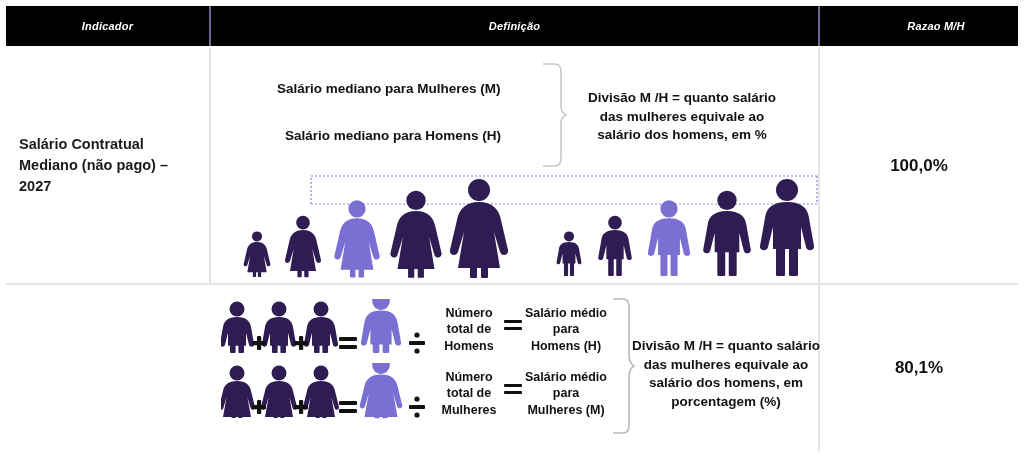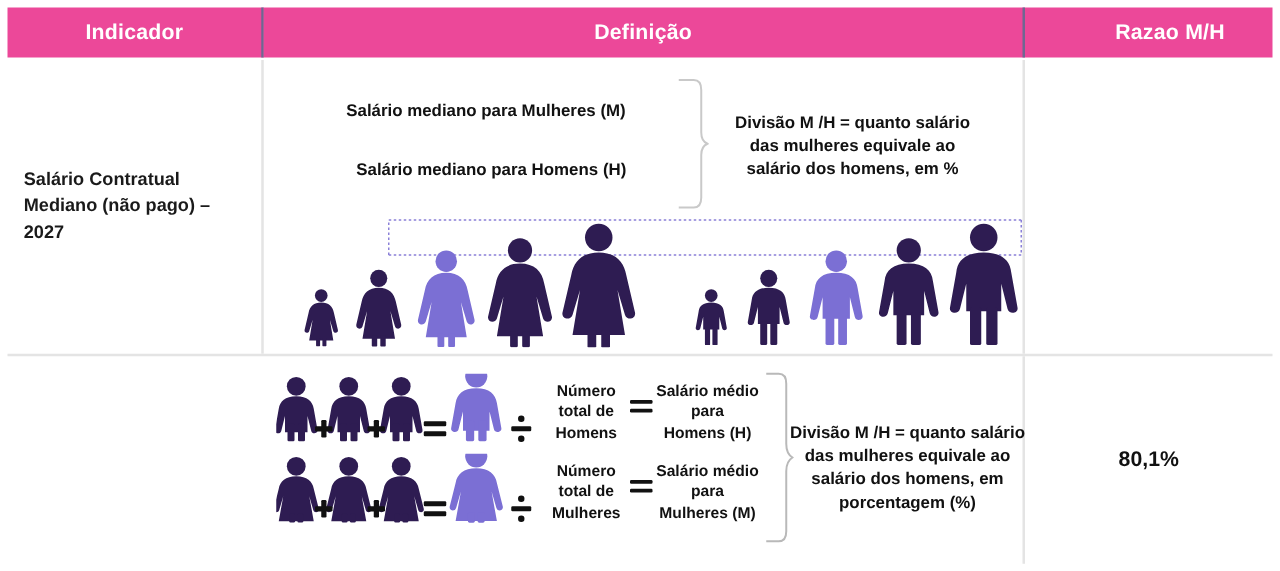--- a/index.html
+++ b/index.html
@@ -15,26 +15,27 @@
     box-sizing:border-box;
   }
 
   
   .thead{
     position:absolute;left:6px;top:6px;
     width:1012px;height:40px;
     display:flex;
   }
   .th{
-    background:#ec4899;
+    background:#000000;
     color:#ffffff;
     display:flex;align-items:center;justify-content:center;
-    font-size:17px;font-weight:700;
+    font-size:11px;font-weight:700;
     letter-spacing:.2px;
     box-sizing:border-box;
+    font-style:italic;
   }
   .th-ind{width:205px;border-right:2px solid #6f6792;}
   .th-def{width:609px;border-right:2px solid #6f6792;}
   .th-raz{width:198px;padding-left:34px;}
 
   
   .row{
     position:absolute;left:6px;
     width:1012px;
     border-bottom:2px solid #e4e4e4;
@@ -202,20 +203,23 @@
               </g>
             <g transform="translate(566,108) scale(1.0)">
                 <use href="#man"></use>
               </g>
           </g>
         </svg>
 
       </div>
     </div>
 
+    <div class="cell c-raz">
+      <div class="ratio">100,0%</div>
+    </div>
   </div>
 
   <div class="row row2">
 
 
     <div class="cell c-def">
       <div class="defwrap">
 
         <svg class="eq eq-h eqsvg" width="225" height="58" viewBox="0 0 225 58">
           <defs>

